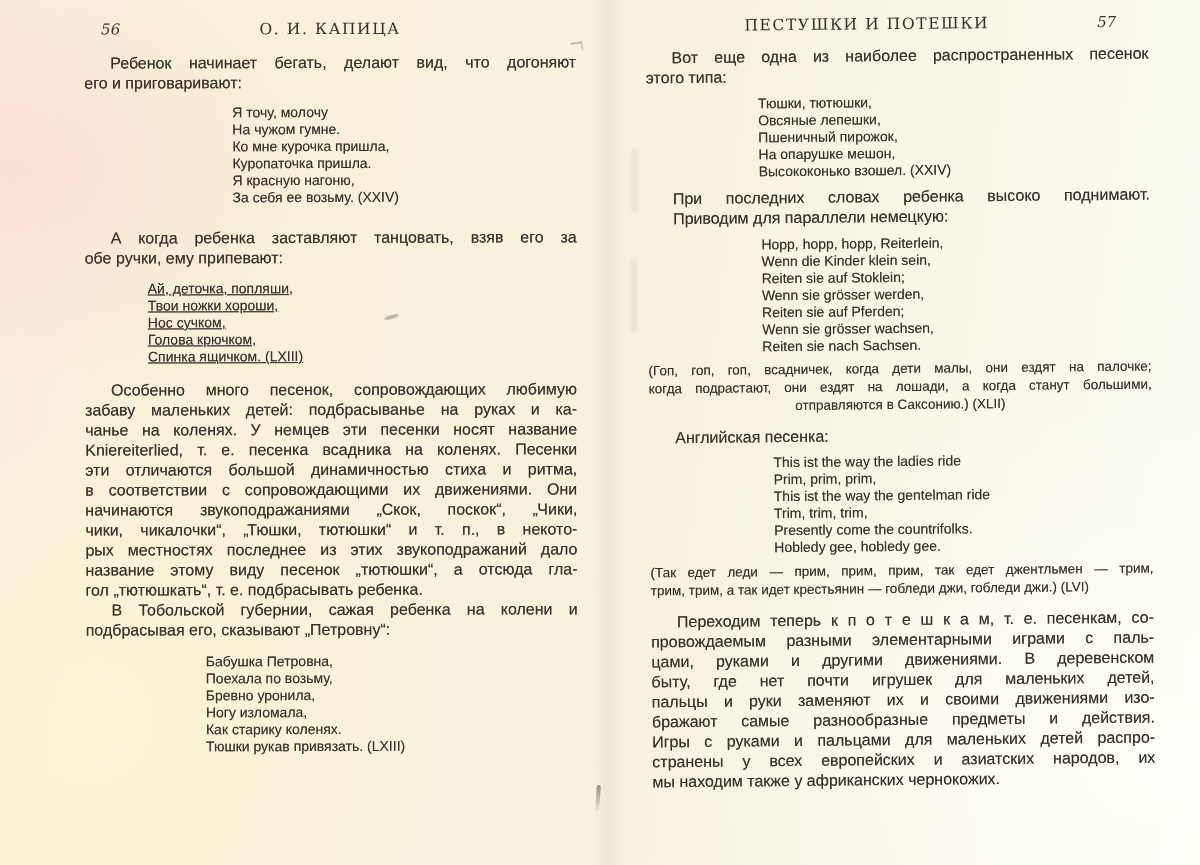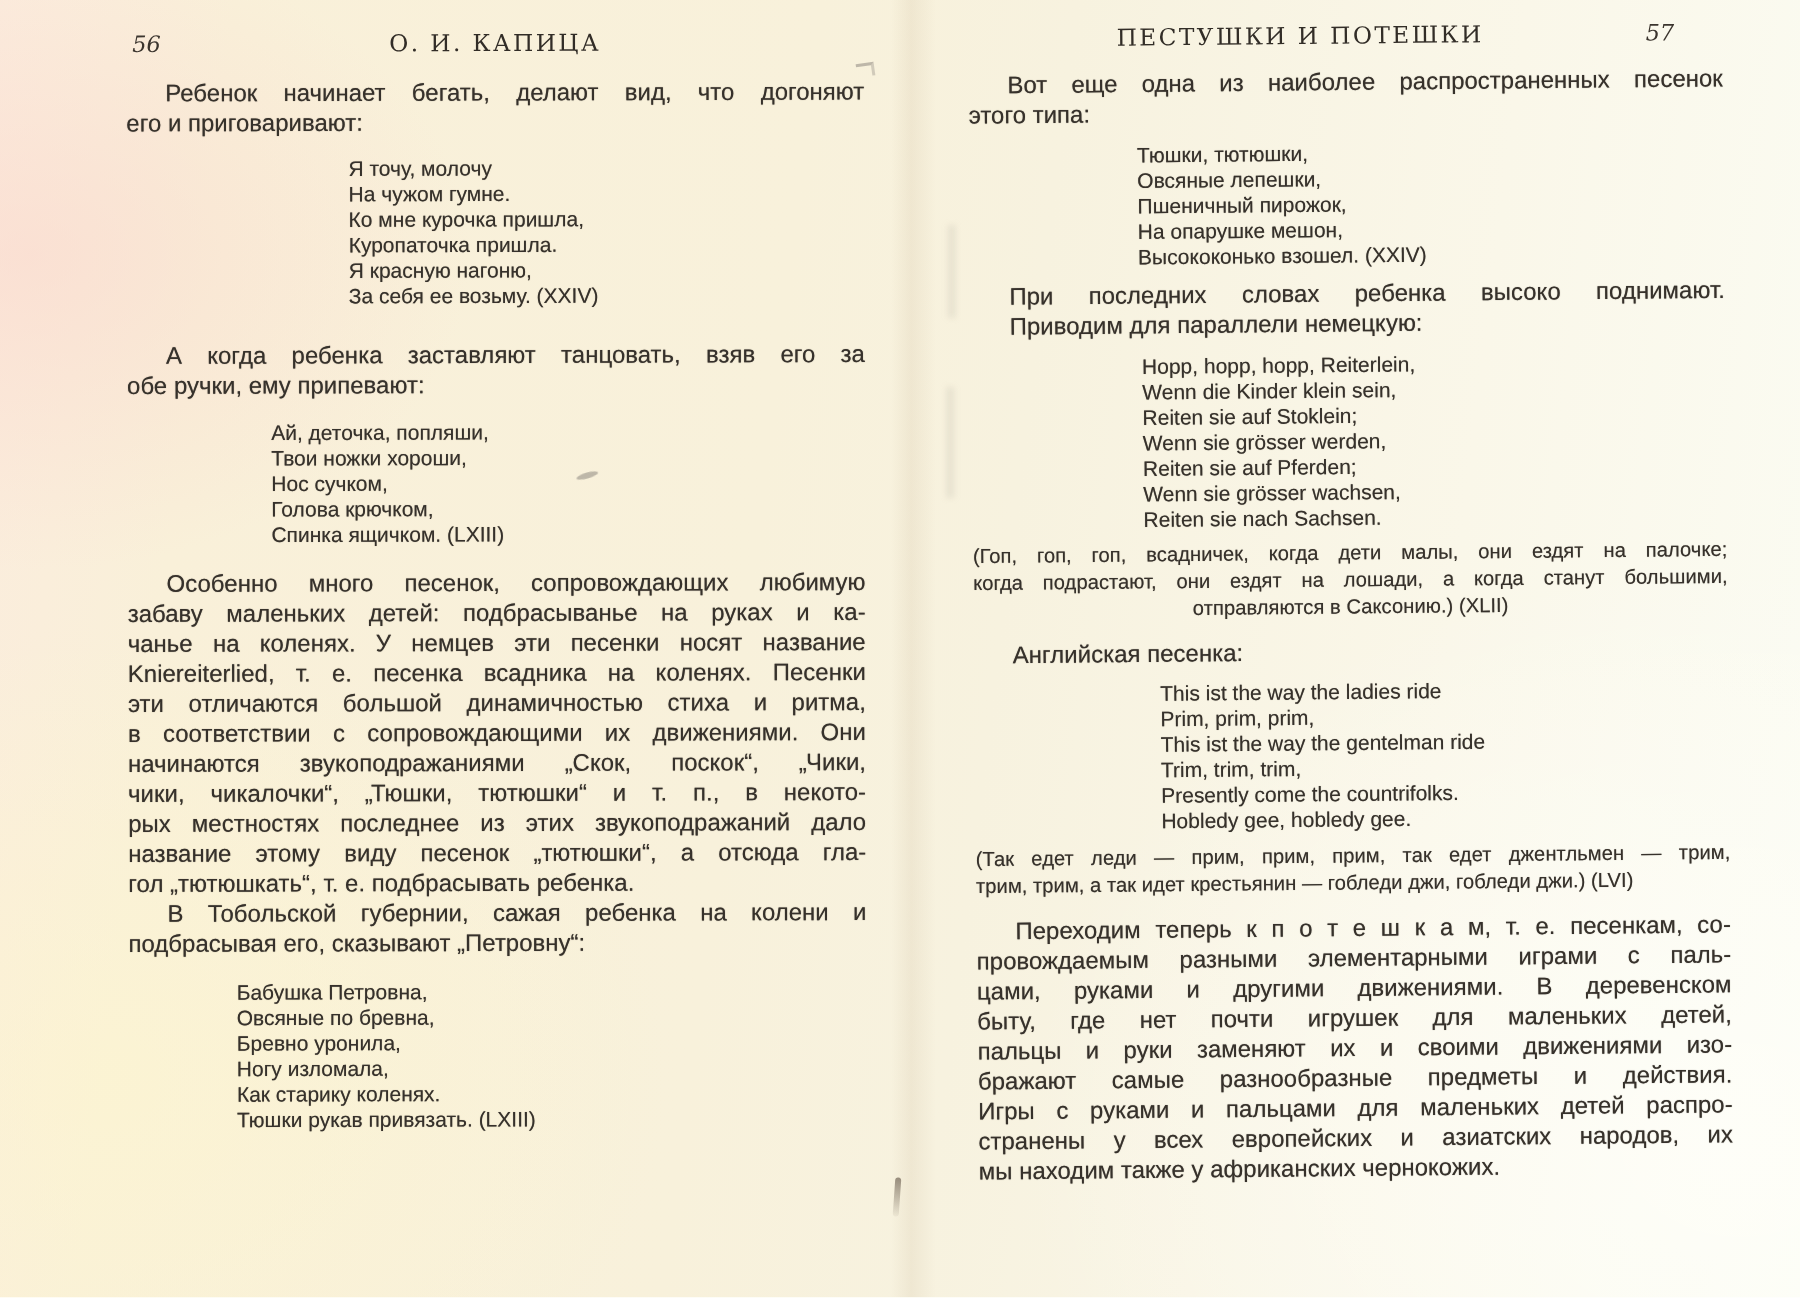--- a/index.html
+++ b/index.html
@@ -44,40 +44,40 @@
   .margin-streak-b{left:631px;top:258px;height:74px;}
 
   .page{position:absolute;top:0;}
   .page-left{left:85px;width:492px;transform:rotate(-0.15deg);}
   .page-right{left:645px;width:503px;transform:rotate(-0.55deg);transform-origin:50% 0;}
 
   .phead{position:relative;height:20px;font-family:"DejaVu Serif","Liberation Serif",serif;}
   .page-left  .phead{margin-top:20px;}
   .page-right .phead{margin-top:15px;}
   .pnum{position:absolute;top:0;font-style:italic;font-size:15px;color:#3b352e;}
-  .pnum-l{left:4px;}
+  .pnum-l{left:17px;}
   .pnum-r{right:32px;}
   .ptitle{display:block;text-align:center;font-size:15.5px;letter-spacing:1.6px;color:#322d27;}
   .page-right .ptitle{padding-right:60px;}
 
   .ln{display:block;}
   .body-block{margin:0;font-size:16px;line-height:20px;text-shadow:0 0 0.6px rgba(54,48,40,0.65);}
   .verse-block{margin:0;font-size:14px;line-height:17px;text-shadow:0 0 0.5px rgba(54,48,40,0.6);}
   .trans-block{margin:0;font-size:13.5px;line-height:18px;text-shadow:0 0 0.5px rgba(54,48,40,0.55);}
   .j{text-align:justify;text-align-last:justify;}
   .ind{text-indent:26px;}
   .ctr{text-align:center;text-align-last:center;}
 
   
   .lp1{margin-top:13px;}
   .lv1{margin-top:11px;margin-left:148px;}
   .lp2{margin-top:22px;}
-  .lv2{margin-top:12px;margin-left:96px;}
+  .lv2{margin-top:12px;margin-left:63px;text-decoration:underline;}
   .lp3{margin-top:15px;}
-  .lv3{margin-top:13px;margin-left:72px;}
+  .lv3{margin-top:13px;margin-left:120px;}
 
   
   .rp1{margin-top:11px;}
   .rv1{margin-top:8px;margin-left:112px;}
   .rp2{margin-top:8px;}
   .rv2{margin-top:8px;margin-left:114px;}
   .rt1{margin-top:6px;}
   .rp3{margin-top:12px;}
   .rv3{margin-top:7px;margin-left:124px;}
   .rt2{margin-top:7px;}
@@ -141,21 +141,21 @@
       <span class="ln">гол „тютюшкать“, т. е. подбрасывать ребенка.</span>
     </div>
 
     <div class="body-block">
       <span class="ln j ind">В Тобольской губернии, сажая ребенка на колени и</span>
       <span class="ln">подбрасывая его, сказывают „Петровну“:</span>
     </div>
 
     <div class="verse-block lv3">
       <span class="ln">Бабушка Петровна,</span>
-      <span class="ln">Овсяные по бревна,</span>
+      <span class="ln">Поехала по возьму,</span>
       <span class="ln">Бревно уронила,</span>
       <span class="ln">Ногу изломала,</span>
       <span class="ln">Как старику коленях.</span>
       <span class="ln">Тюшки рукав привязать. (LXIII)</span>
     </div>
   </section>
 
   <section class="page page-right">
     <header class="phead">
       <span class="ptitle">ПЕСТУШКИ И ПОТЕШКИ</span>

